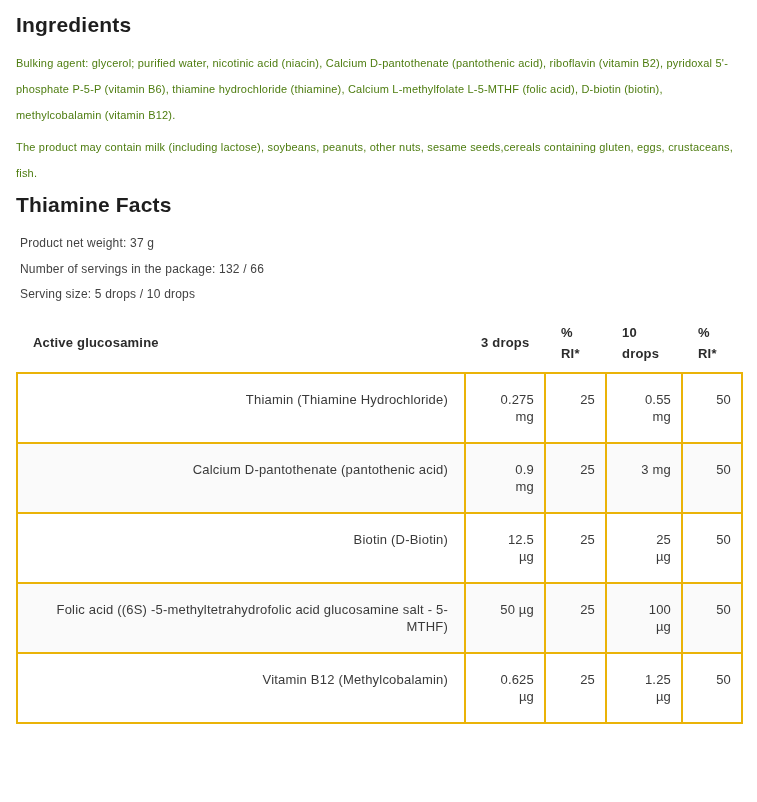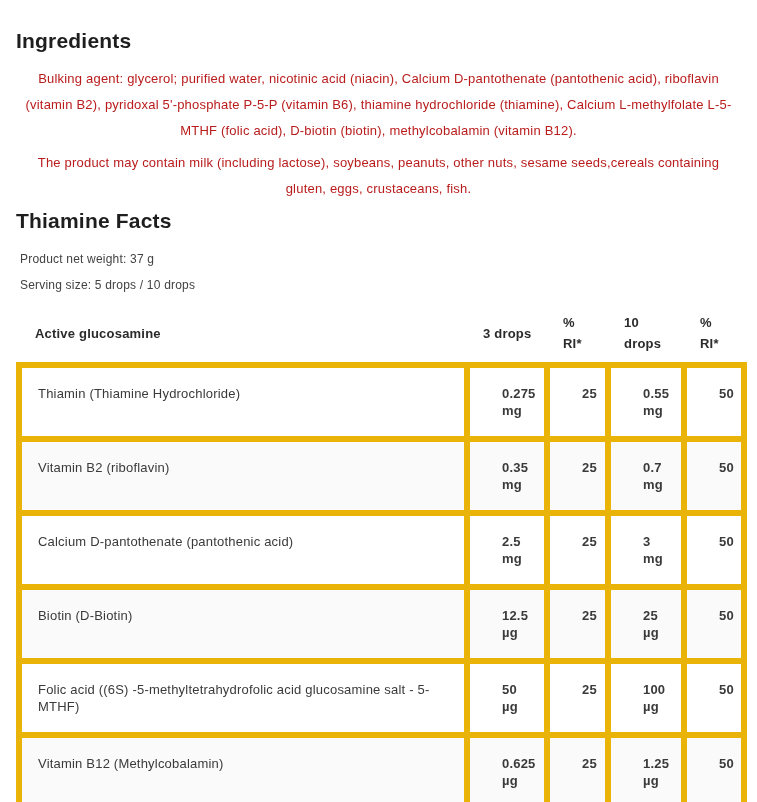--- a/index.html
+++ b/index.html
@@ -15,33 +15,32 @@
   }
   .container {
     padding: 12px 16px 8px 16px;
   }
   h2.section-title {
     font-size: 21px;
     line-height: 25px;
     font-weight: 700;
     color: #1e1e1e;
     letter-spacing: 0.2px;
-    margin: 16px 0 13px 0;
+    margin: 0 0 13px 0;
   }
   h2.nutrition-title {
     margin-top: 6px;
     margin-bottom: 16px;
   }
   .para {
-    font-size: 13px;
+    font-size: 11px;
     line-height: 26px;
     letter-spacing: 0.2px;
-    color: #b91c1c;
+    color: #4d7c0f;
     margin: 0 0 6px 0;
-    text-align: center;
   }
   .info-line {
     font-size: 12px;
     line-height: 21.5px;
     letter-spacing: 0.2px;
     color: #424242;
     margin: 4px;
   }
   table.nutrition-table {
     border-collapse: collapse;
@@ -55,47 +54,48 @@
   table.nutrition-table thead th {
     font-weight: 700;
     text-align: left;
     vertical-align: middle;
     padding: 8px 12px 8px 16px;
     line-height: 21px;
     color: #2b2b2b;
     border: none;
   }
   table.nutrition-table tbody td {
-    border: 6px solid #eab308;
+    border: 2px solid #eab308;
     vertical-align: top;
     padding: 17px 16px;
     line-height: 17px;
+    text-align: right;
   }
   table.nutrition-table tbody td.val {
     padding: 17px 10px 17px 32px;
-    font-weight: bold;
   }
   table.nutrition-table tbody tr:nth-child(even) {
     background: #fafafa;
   }
 </style>
 </head>
 <body>
 
 <div class="container">
 
   <h2 class="section-title">Ingredients</h2>
 
   <p class="para">Bulking agent: glycerol; purified water, nicotinic acid (niacin), Calcium D-pantothenate (pantothenic acid), riboflavin (vitamin B2), pyridoxal 5'-phosphate P-5-P (vitamin B6), thiamine hydrochloride (thiamine), Calcium L-methylfolate L-5-MTHF (folic acid), D-biotin (biotin), methylcobalamin (vitamin B12).</p>
 
   <p class="para">The product may contain milk (including lactose), soybeans, peanuts, other nuts, sesame seeds,cereals containing gluten, eggs, crustaceans, fish.</p>
 
   <h2 class="section-title nutrition-title">Thiamine Facts</h2>
 
   <p class="info-line">Product net weight: 37 g</p>
+  <p class="info-line">Number of servings in the package: 132 / 66</p>
   <p class="info-line">Serving size: 5 drops / 10 drops</p>
 
   <table class="nutrition-table">
     <colgroup>
       <col style="width:448px">
       <col style="width:80px">
       <col style="width:61px">
       <col style="width:76px">
       <col style="width:60px">
     </colgroup>
@@ -110,29 +110,22 @@
     </thead>
     <tbody>
       <tr>
         <td>Thiamin (Thiamine Hydrochloride)</td>
         <td class="val">0.275 mg</td>
         <td class="val">25</td>
         <td class="val">0.55 mg</td>
         <td class="val">50</td>
       </tr>
       <tr>
-        <td>Vitamin B2 (riboflavin)</td>
-        <td class="val">0.35 mg</td>
-        <td class="val">25</td>
-        <td class="val">0.7 mg</td>
-        <td class="val">50</td>
-      </tr>
-      <tr>
         <td>Calcium D-pantothenate (pantothenic acid)</td>
-        <td class="val">2.5 mg</td>
+        <td class="val">0.9 mg</td>
         <td class="val">25</td>
         <td class="val">3 mg</td>
         <td class="val">50</td>
       </tr>
       <tr>
         <td>Biotin (D-Biotin)</td>
         <td class="val">12.5 µg</td>
         <td class="val">25</td>
         <td class="val">25 µg</td>
         <td class="val">50</td>

